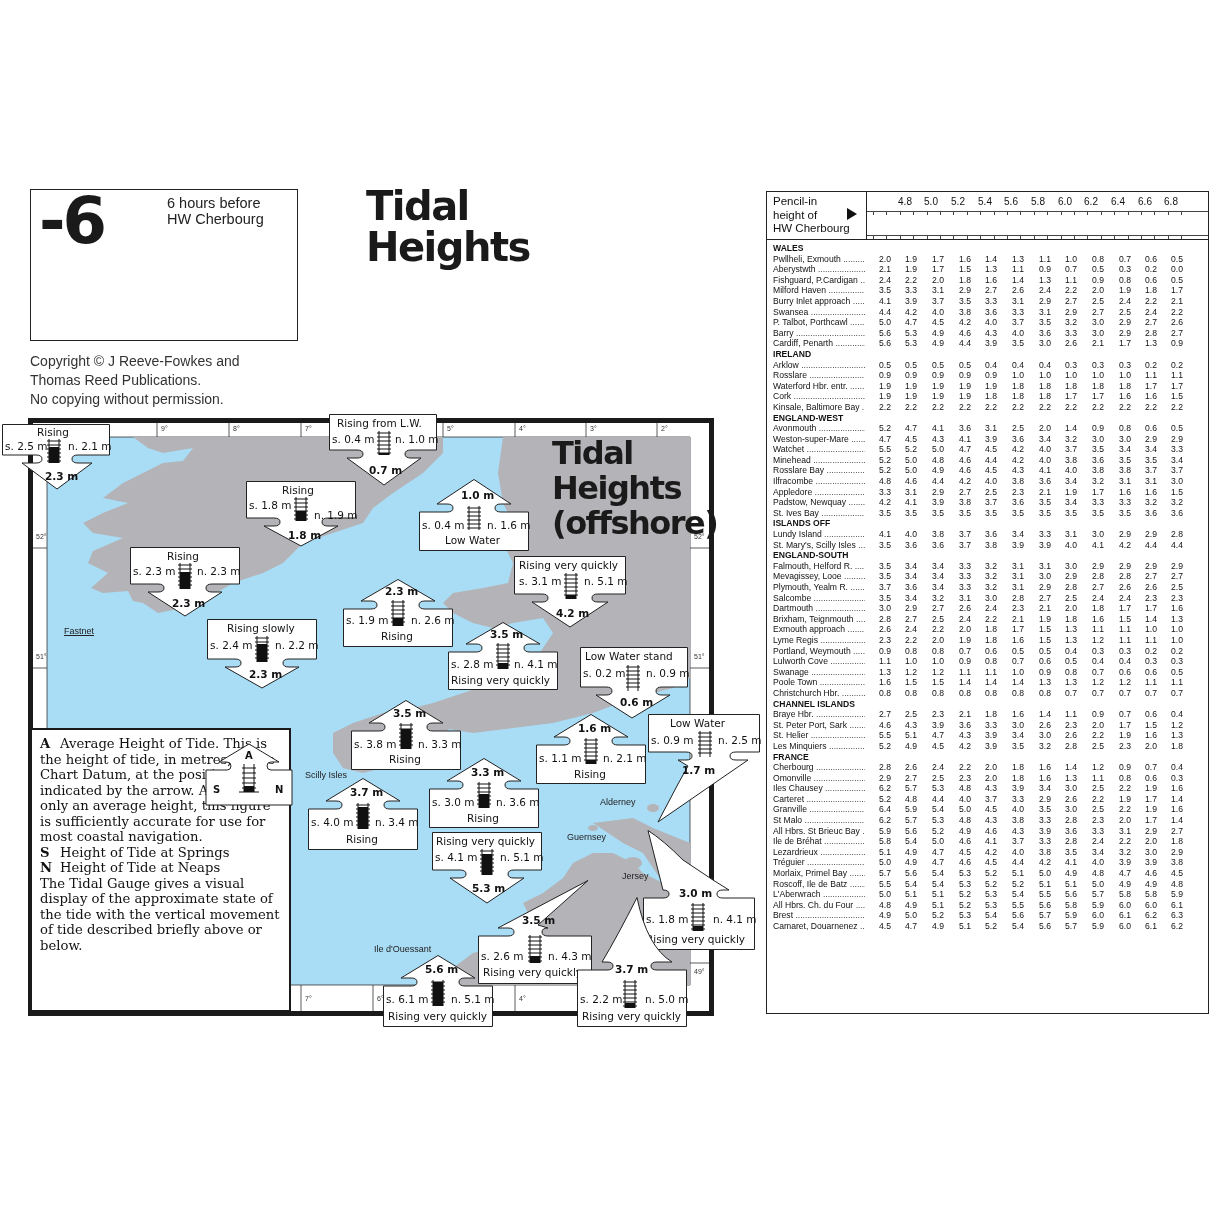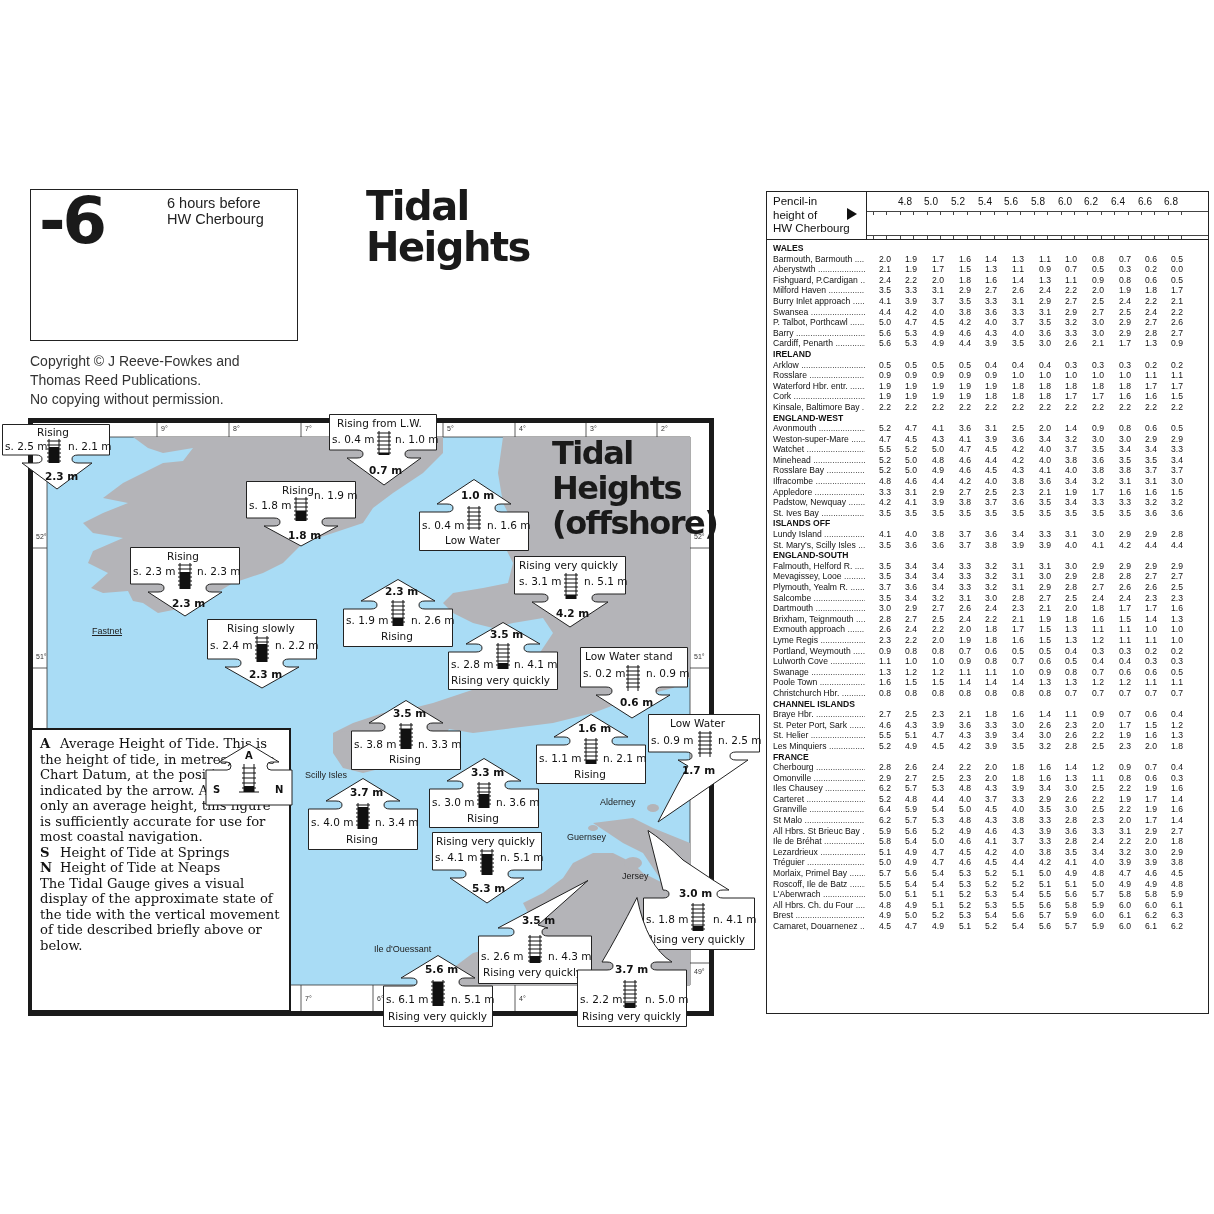--- a/index.html
+++ b/index.html
@@ -132,21 +132,21 @@
   <span class="tick" style="left:661px;top:230px;">51°</span>
   <span class="tick" style="left:661px;top:545px;">49°</span>
 </div>
 
 <div class="offshore-title">
   <div>Tidal</div>
   <div>Heights</div>
   <div>(offshore)</div>
 </div>
 
-<span class="place" style="left:92px;top:626px;text-decoration:underline;">Fastnet</span>
+<span class="place" style="left:64px;top:626px;text-decoration:underline;">Fastnet</span>
 <span class="place" style="left:305px;top:770px;">Scilly Isles</span>
 <span class="place" style="left:600px;top:797px;">Alderney</span>
 <span class="place" style="left:567px;top:832px;">Guernsey</span>
 <span class="place" style="left:622px;top:871px;">Jersey</span>
 <span class="place" style="left:374px;top:944px;">Ile d'Ouessant</span>
 
 <div class="arrow" style="left:2px;top:424px;width:108px;height:66px;">
   <svg width="108" height="66">
       <path d="M0.5 0.5 H107.5 V31 H76 Q70 31 70 35 Q70 39 76 39 H90 L55 65 L20 39 H34 Q40 39 40 35 Q40 31 34 31 H0.5 Z" fill="#fff" stroke="#222"></path>
     </svg>
@@ -191,21 +191,21 @@
       <rect x="2" y="23" width="10" height="2" fill="#111"></rect>
     </svg>
 </div>
 
 <div class="arrow" style="left:246px;top:481px;width:110px;height:66px;">
   <svg width="110" height="66">
       <path d="M0.5 0.5 H109.5 V37 H82 Q76 37 76 41 Q76 45 82 45 H92 L55 65 L18 45 H28 Q34 45 34 41 Q34 37 28 37 H0.5 Z" fill="#fff" stroke="#222"></path>
     </svg>
   <span class="t" style="left:36px;top:3px;">Rising</span>
   <span class="t" style="left:3px;top:18px;">s. 1.8 m</span>
-  <span class="t" style="left:68px;top:8px;text-align:center;">n. 1.9 m</span>
+  <span class="t" style="left:68px;top:28px;text-align:center;">n. 1.9 m</span>
   <span class="t b" style="left:42px;top:48px;">1.8 m</span>
   <svg class="gauge" style="left:48px;top:15px;" width="14" height="26">
       <g stroke="#111" stroke-width="1">
         <line x1="2" y1="1" x2="2" y2="25"></line>
         <line x1="12" y1="1" x2="12" y2="25"></line>
         <line x1="0" y1="3" x2="14" y2="3"></line>
         <line x1="0" y1="7" x2="14" y2="7"></line>
         <line x1="0" y1="11" x2="14" y2="11"></line>
         <line x1="0" y1="15" x2="14" y2="15"></line>
         <line x1="0" y1="19" x2="14" y2="19"></line>
@@ -700,21 +700,21 @@
       <div style="position: absolute; top: 43px; left: 347.2px; width: 1px; height: 4px; background: rgb(68, 68, 68);"></div>
       <div style="position: absolute; top: 43px; left: 360.6px; width: 1px; height: 4px; background: rgb(68, 68, 68);"></div>
       <div style="position: absolute; top: 43px; left: 374px; width: 1px; height: 4px; background: rgb(68, 68, 68);"></div>
       <div style="position: absolute; top: 43px; left: 387.4px; width: 1px; height: 4px; background: rgb(68, 68, 68);"></div>
       <div style="position: absolute; top: 43px; left: 400.8px; width: 1px; height: 4px; background: rgb(68, 68, 68);"></div>
       <div style="position: absolute; top: 43px; left: 414.2px; width: 1px; height: 4px; background: rgb(68, 68, 68);"></div>
     </div>
   <div class="tbl-body" id="tblbody">
       <div class="sec">WALES</div>
       <div class="row">
-        <span class="name">Barmouth, Barmouth</span>
+        <span class="name">Pwllheli, Exmouth</span>
         <span class="v" style="left: 94px;">2.0</span>
         <span class="v" style="left: 120px;">1.9</span>
         <span class="v" style="left: 147px;">1.7</span>
         <span class="v" style="left: 174px;">1.6</span>
         <span class="v" style="left: 200px;">1.4</span>
         <span class="v" style="left: 227px;">1.3</span>
         <span class="v" style="left: 254px;">1.1</span>
         <span class="v" style="left: 280px;">1.0</span>
         <span class="v" style="left: 307px;">0.8</span>
         <span class="v" style="left: 334px;">0.7</span>

